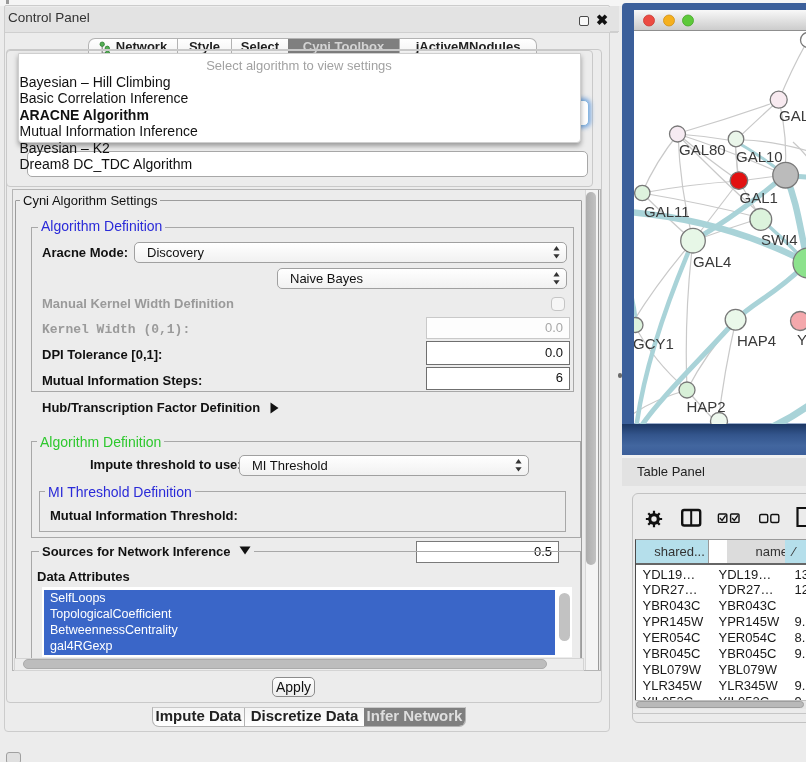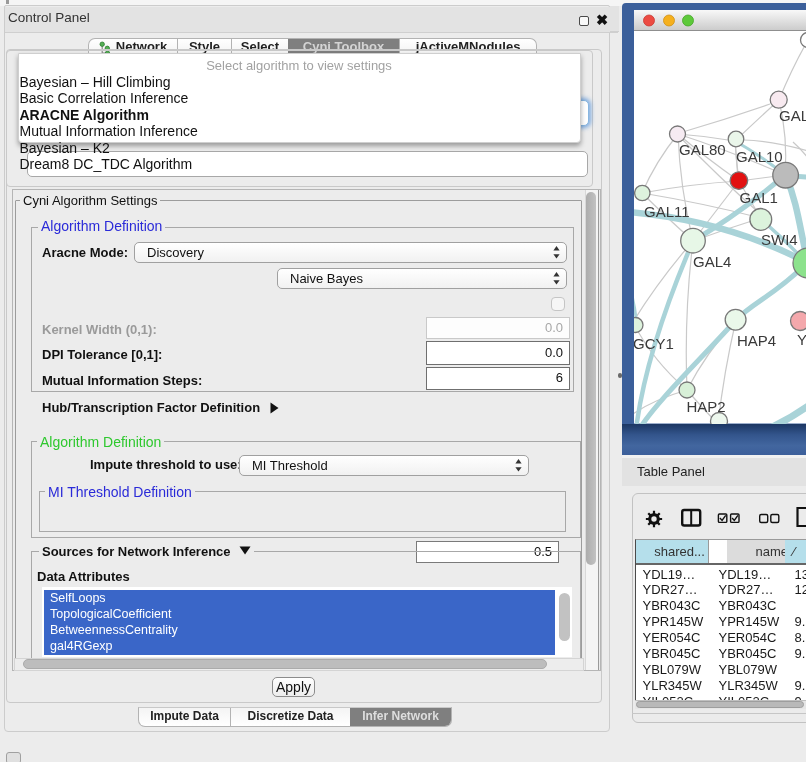--- a/index.html
+++ b/index.html
@@ -63,23 +63,24 @@
       </svg>
   </div>
 
   <div class="abs" style="left:272px;top:261.5px;width:290px;height:21px;border:1px solid #a0a0a0;border-radius:5px;background:linear-gradient(#ffffff,#f1f1f1);font-size:13px;color:#111;line-height:19px;padding-left:12px;">Naive Bayes
     <svg class="abs" style="right:6px;top:3px;" width="7" height="13" viewBox="0 0 7 13">
         <path d="M3.5 0 L6.6 4.4 L0.4 4.4 Z" fill="#333"></path>
         <path d="M3.5 12.6 L6.6 8.2 L0.4 8.2 Z" fill="#333"></path>
       </svg>
   </div>
 
+  <div class="abs b" style="left:37px;top:290px;font-size:13px;color:#9a9a9a;">Manual Kernel Width Definition</div>
   <div class="abs" style="left:546px;top:291px;width:14px;height:14px;border:1.5px solid #c5c5c5;border-radius:4px;background:#f6f6f6;"></div>
 
-  <div class="abs b" style="left:37px;top:315.5px;font-size:13px;color:#9a9a9a;">Kernel Width (0,1):</div>
+  <div class="abs b" style="left:37px;top:315.5px;font-size:13px;color:#9a9a9a;font-family:Liberation Mono, monospace;">Kernel Width (0,1):</div>
   <div class="abs" style="left:421px;top:310.5px;width:144px;height:22.5px;border:1px solid #c9c9c9;background:#fdfdfd;font-size:13px;color:#a8a8a8;line-height:20.5px;text-align:right;padding-right:6px;">0.0</div>
 
   <div class="abs b" style="left:37px;top:341px;font-size:13px;color:#111;">DPI Tolerance [0,1]:</div>
   <div class="abs" style="left:421px;top:334.5px;width:144px;height:24px;border:1.5px solid #6f6f6f;background:#fff;font-size:13px;color:#111;line-height:21px;text-align:right;padding-right:6px;">0.0</div>
 
   <div class="abs b" style="left:37px;top:366.5px;font-size:13px;color:#111;">Mutual Information Steps:</div>
   <div class="abs" style="left:421px;top:361px;width:144px;height:23px;border:1.5px solid #6f6f6f;background:#fff;font-size:13px;color:#111;line-height:20px;text-align:right;padding-right:6px;">6</div>
 
   <div class="abs b" style="left:37px;top:393.5px;font-size:13px;color:#111;">Hub/Transcription Factor Definition
     <svg style="margin-left:6px;vertical-align:-2px;" width="9" height="12" viewBox="0 0 9 12">
@@ -94,41 +95,42 @@
   <div class="abs" style="left:234px;top:448.5px;width:290px;height:21px;border:1px solid #a0a0a0;border-radius:5px;background:linear-gradient(#ffffff,#f1f1f1);font-size:13px;color:#111;line-height:19px;padding-left:12px;">MI Threshold
     <svg class="abs" style="right:6px;top:3px;" width="7" height="13" viewBox="0 0 7 13">
         <path d="M3.5 0 L6.6 4.4 L0.4 4.4 Z" fill="#333"></path>
         <path d="M3.5 12.6 L6.6 8.2 L0.4 8.2 Z" fill="#333"></path>
       </svg>
   </div>
 
   <div class="abs" style="left:34px;top:485px;width:527px;height:41px;border:1px solid #a8a8a8;"></div>
   <div class="abs" style="left:40px;top:478px;background:#ececec;padding:0 3px;font-size:14px;color:#2a2ad8;">MI Threshold Definition</div>
 
+  <div class="abs b" style="left:45px;top:502px;font-size:13px;color:#111;">Mutual Information Threshold:</div>
   <div class="abs" style="left:411px;top:498.5px;width:143px;height:22px;border:1.5px solid #7a7a7a;background:#fff;font-size:13px;color:#111;line-height:19px;text-align:right;padding-right:6px;margin-top:36px;">0.5</div>
 
   <div class="abs" style="left:26px;top:545px;width:550px;height:116px;border:1px solid #a8a8a8;border-bottom:none;"></div>
   <div class="abs b" style="left:34px;top:538px;background:#ececec;padding:0 3px;font-size:13px;color:#111;">Sources for Network Inference
     <svg style="margin-left:5px;vertical-align:1px;" width="12" height="9" viewBox="0 0 12 9">
         <path d="M0.5 0.5 L11.5 0.5 L6 8.5 Z" fill="#111"></path>
       </svg>
   </div>
   <div class="abs b" style="left:32px;top:563px;font-size:13px;color:#111;">Data Attributes</div>
 
   <div class="abs" style="left:37px;top:581px;width:530px;height:70px;background:#fff;"></div>
   <div class="abs" style="left:38.5px;top:583.5px;width:511px;height:65.5px;background:#3a66c8;"></div>
   <div class="abs" style="left:45px;top:583.5px;font-size:12.5px;color:#fff;line-height:16.1px;">SelfLoops<br>TopologicalCoefficient<br>BetweennessCentrality<br>gal4RGexp</div>
   <div class="abs" style="left:554px;top:587px;width:11px;height:48px;background:#c2c2c2;border-radius:6px;"></div>
 
   <div class="abs" style="left:9px;top:651.5px;width:570px;height:13px;background:#ededed;border:1px solid #d4d4d4;"></div>
   <div class="abs" style="left:18px;top:653px;width:524px;height:10px;background:#bdbdbd;border:1px solid #ababab;border-radius:5px;"></div>
 
   <div class="abs" style="left:267px;top:671px;width:43px;height:20px;border:1px solid #8c8c8c;border-radius:5px;background:linear-gradient(#ffffff,#ededed);text-align:center;font-size:14px;color:#111;line-height:19px;">Apply</div>
 
-  <div class="abs" style="left:133px;top:700.5px;width:314px;height:20.5px;border:1px solid #b3b3b3;border-top:1px solid #c8c8c8;border-radius:0 0 7px 7px;background:linear-gradient(#f4f4f4,#ffffff);display:flex;overflow:hidden;font-size:12px;font-weight:bold;color:#222;">
+  <div class="abs" style="left:147px;top:700.5px;width:314px;height:20.5px;border:1px solid #b3b3b3;border-top:1px solid #c8c8c8;border-radius:0 0 7px 7px;background:linear-gradient(#f4f4f4,#ffffff);display:flex;overflow:hidden;font-size:15px;font-weight:bold;color:#222;">
     <div style="width:92px;display:flex;align-items:center;justify-content:center;border-right:1px solid #b3b3b3;padding-bottom:2px;">Impute Data</div>
     <div style="width:119px;display:flex;align-items:center;justify-content:center;padding-bottom:2px;">Discretize Data</div>
     <div style="width:101px;display:flex;align-items:center;justify-content:center;background:#7f7f7f;color:#dedede;padding-bottom:2px;">Infer Network</div>
   </div>
 </div>
 
 <div class="abs" style="left:17.5px;top:52.5px;width:563px;height:90px;background:#fff;border:1px solid #cfcfcf;border-radius:0 0 4px 4px;box-shadow:0 3px 5px rgba(0,0,0,.35);font-size:14px;color:#111;">
   <div style="text-align:center;color:#a2a2a2;padding-top:4px;height:20px;font-size:13px;">Select algorithm to view settings</div>
   <div style="padding-left:1px;line-height:16.6px;">Bayesian – Hill Climbing<br>Basic Correlation Inference<br><span class="b">ARACNE Algorithm</span><br>Mutual Information Inference<br>Bayesian – K2<br>Dream8 DC_TDC Algorithm</div>
 </div>

